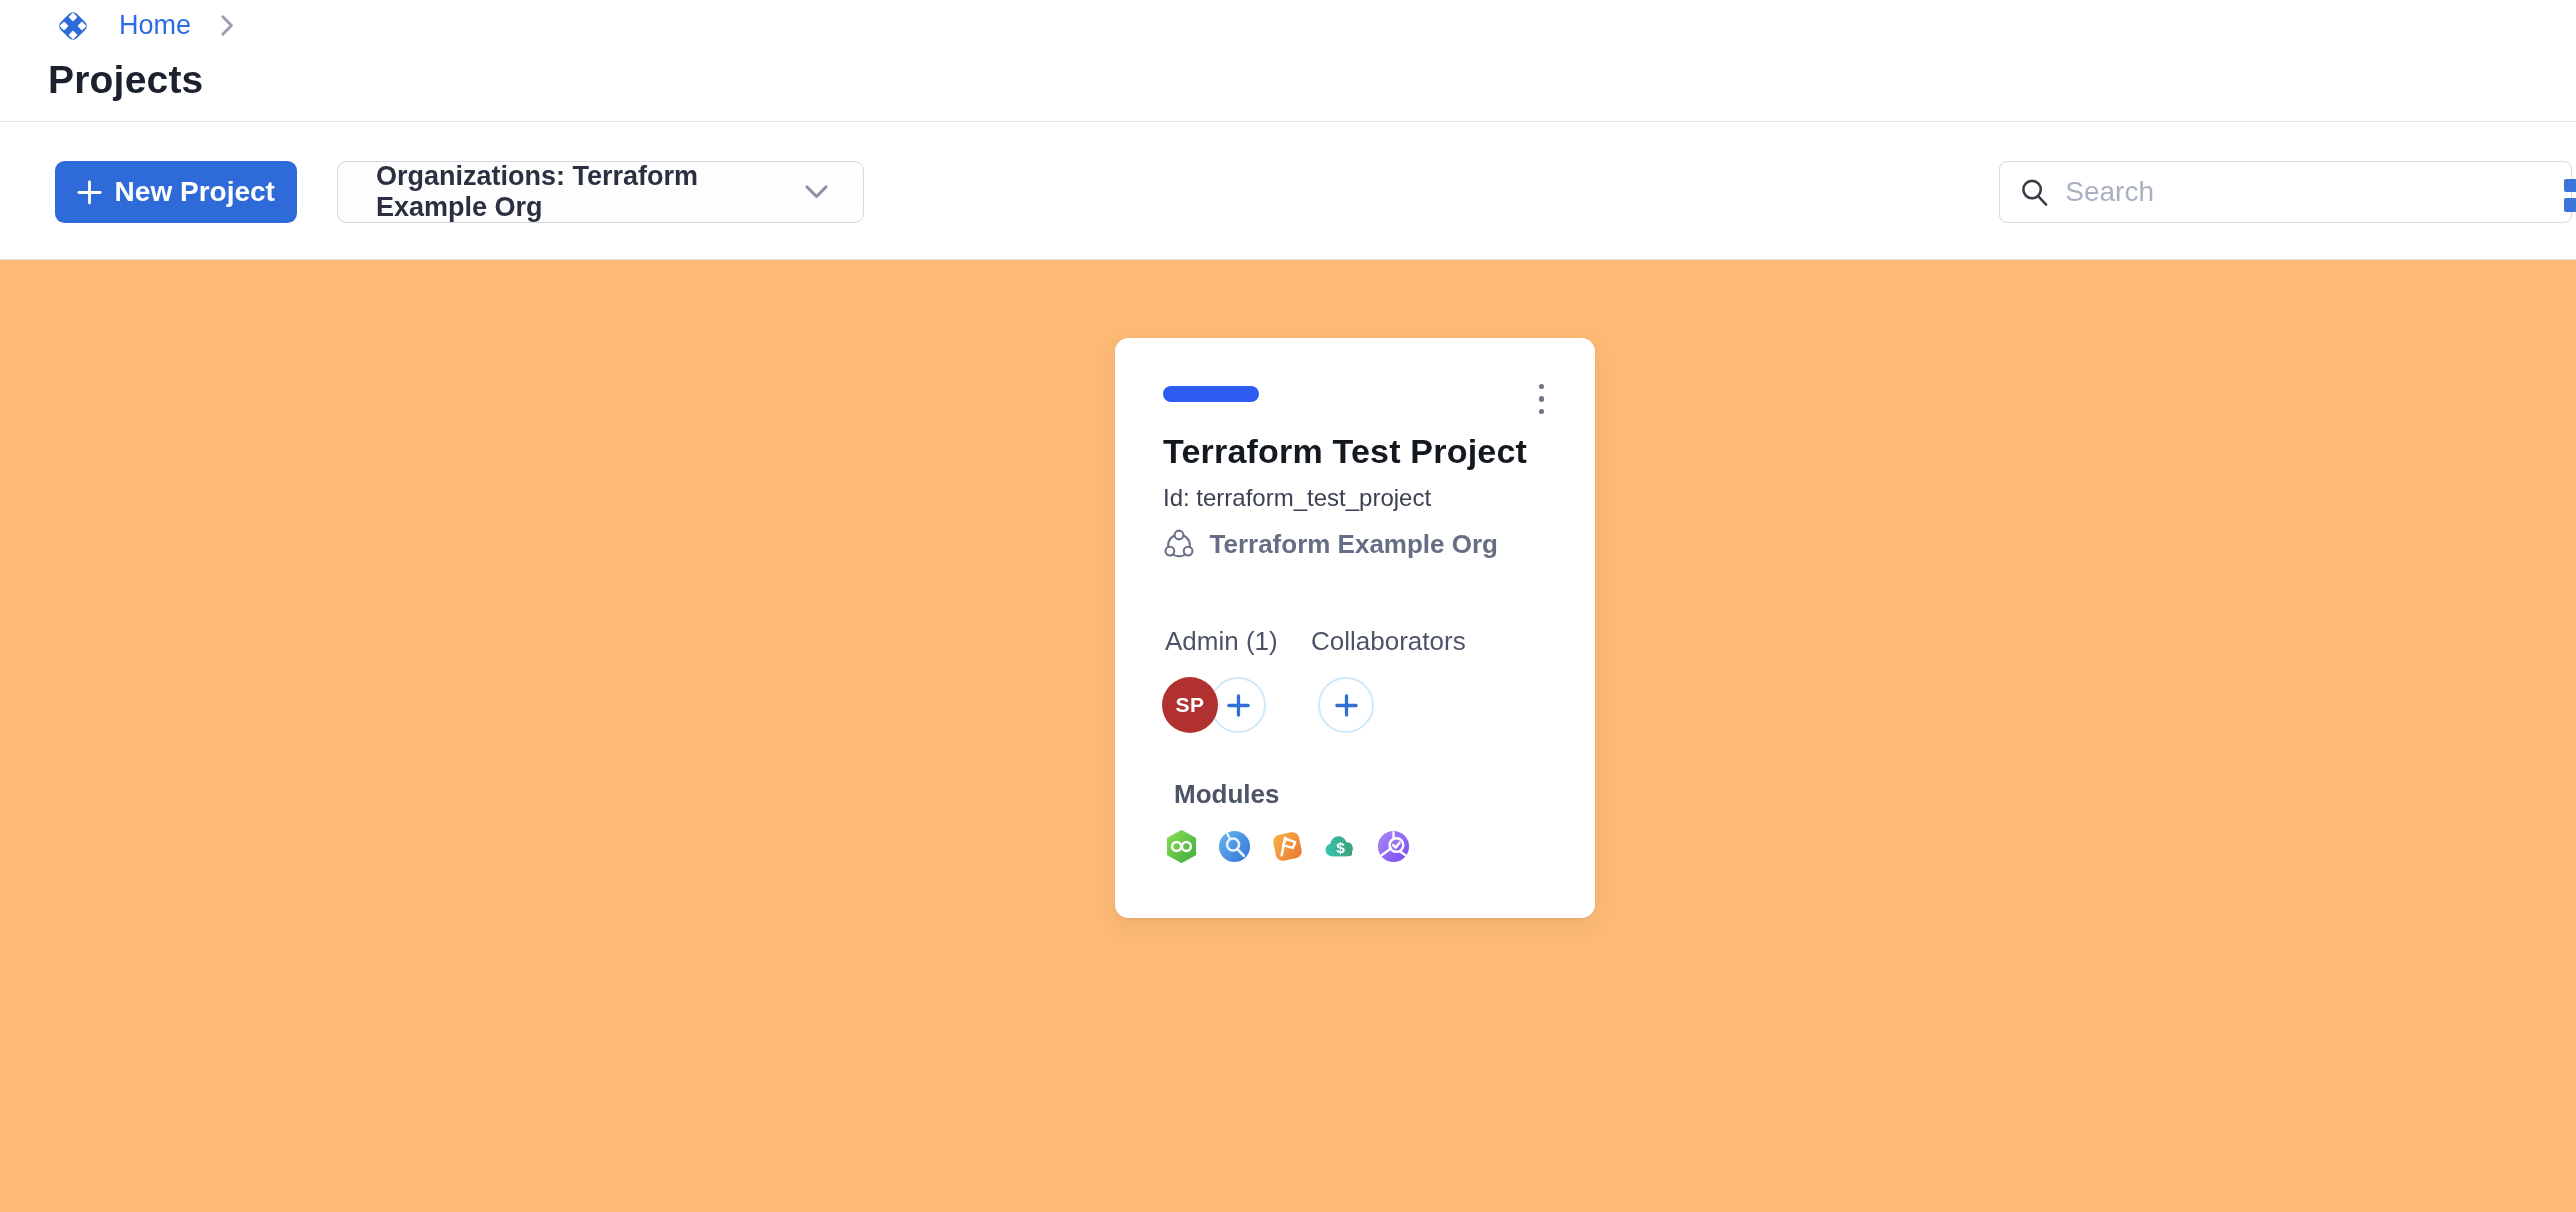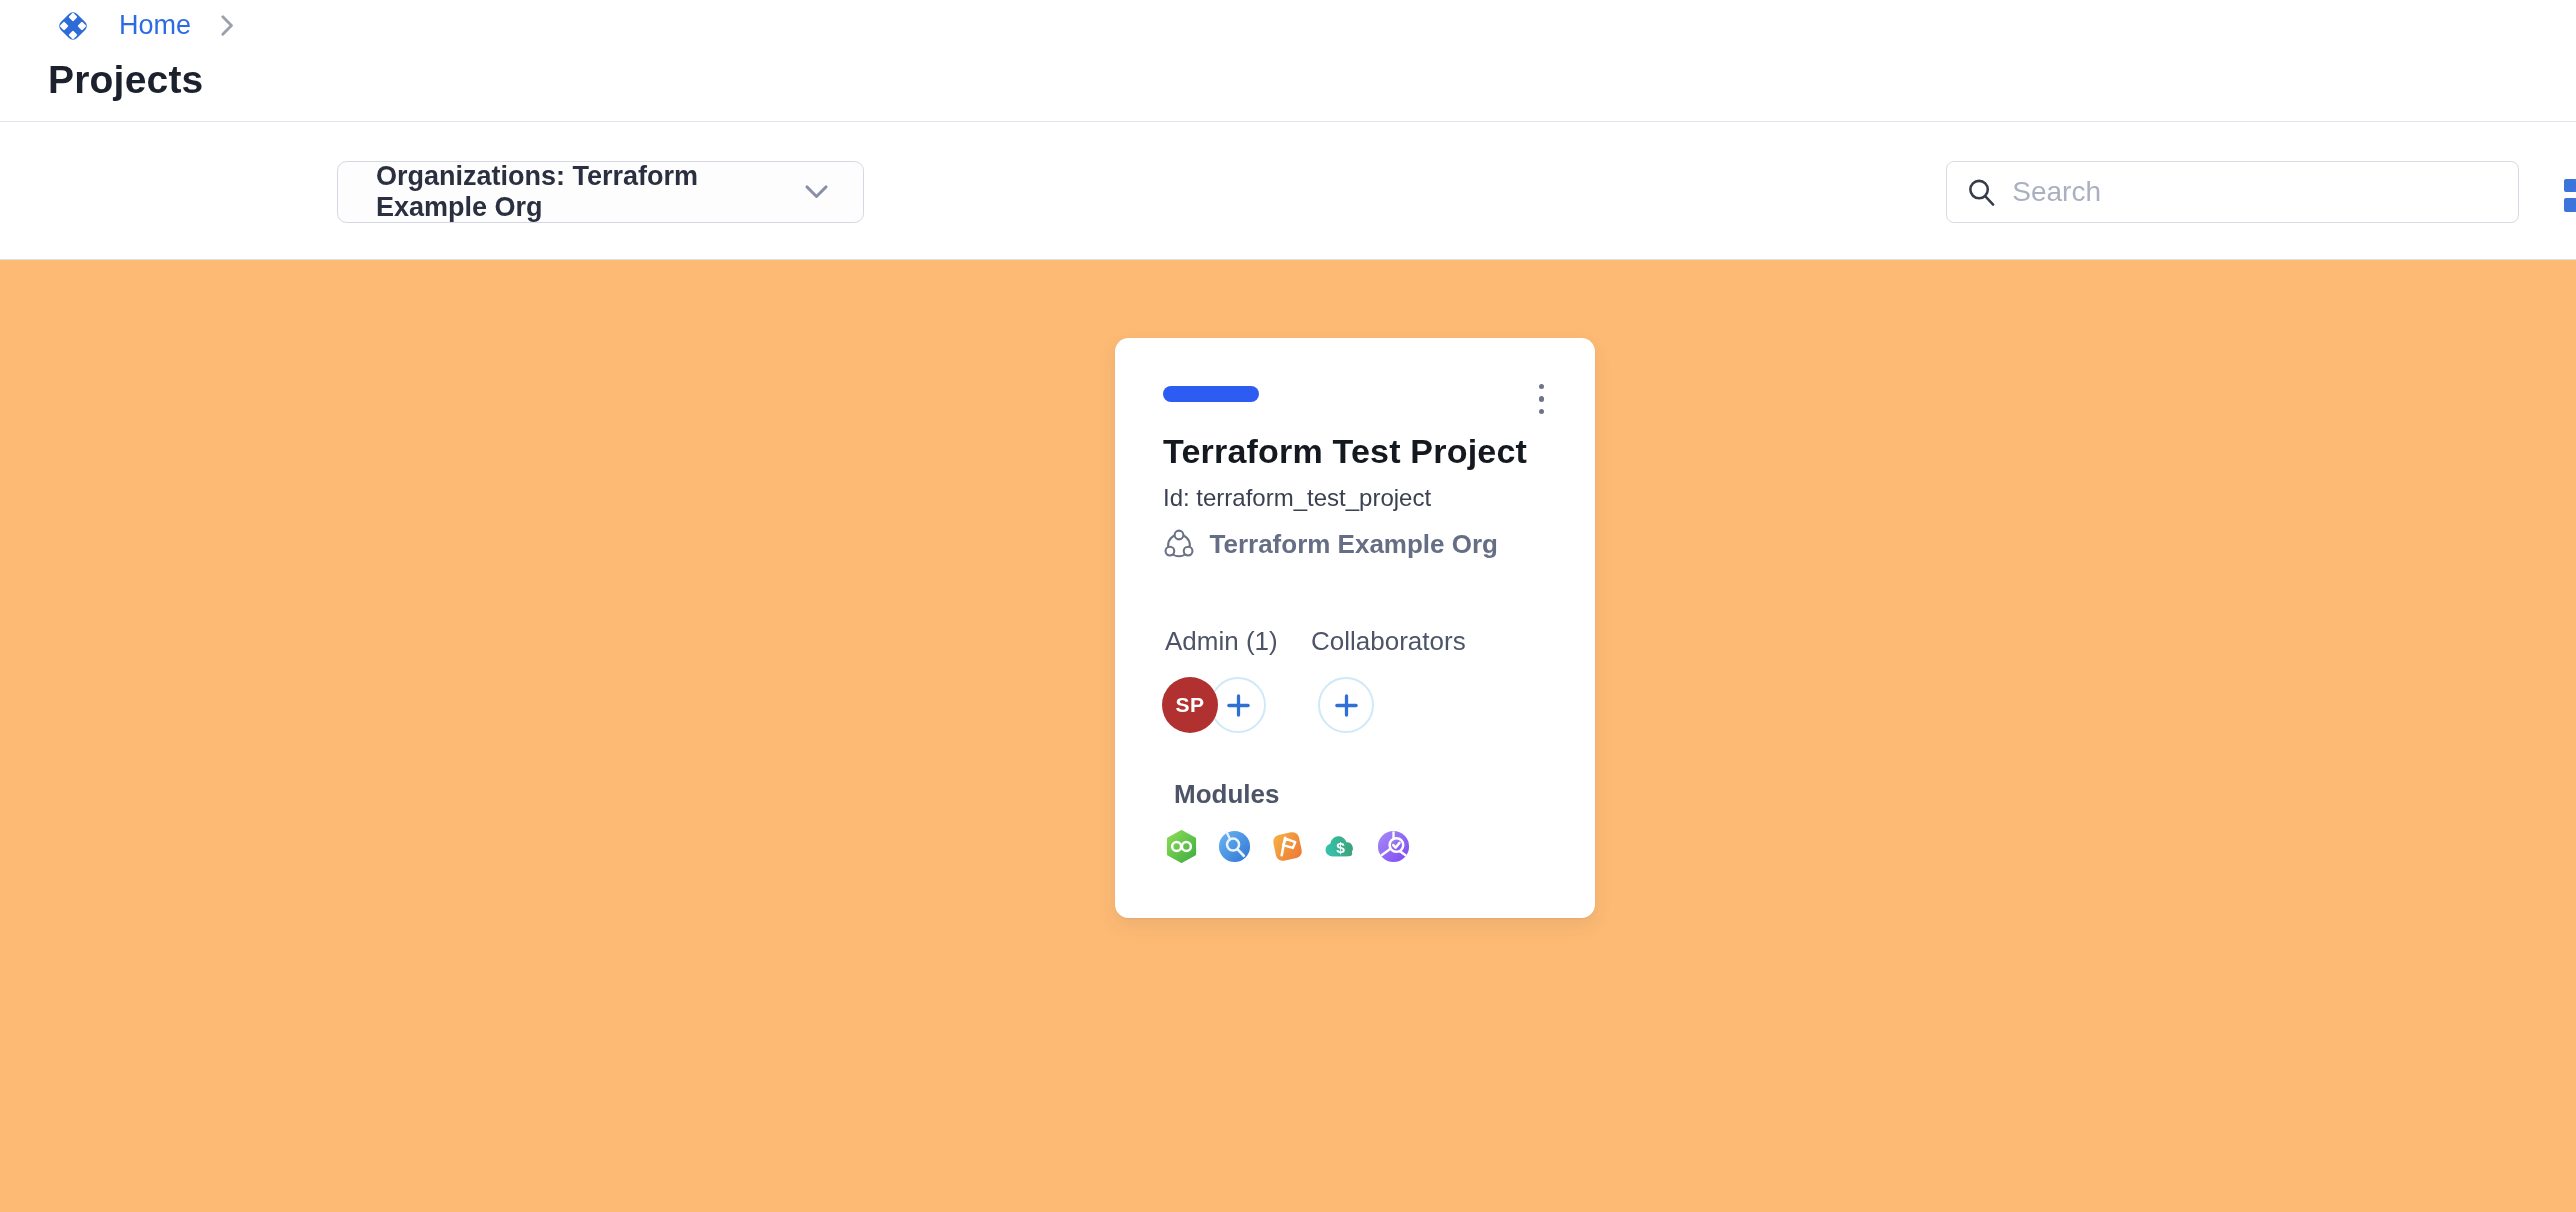--- a/index.html
+++ b/index.html
@@ -46,21 +46,21 @@
   .btn-new-project .plus-glyph { width:25px; height:25px; display:block; }
   .org-select {
     position:absolute; left:337px; top:37px; width:527px; height:62px;
     background:#fdfdfe; border:1.9px solid #d5d8e3; border-radius:9.6px;
     display:flex; align-items:center; cursor:pointer;
     padding:0 33px 0 38px;
   }
   .org-select-label { font-size:27px; color:#2b3040; font-weight:700; flex:1; }
   .select-chevron { width:27px; height:15.3px; flex:none; }
   .search-box {
-    position:absolute; left:1946px; top:37px; width:573px; height:62px;
+    position:absolute; left:1999px; top:37px; width:573px; height:62px;
     background:#ffffff; border:1.9px solid #d8dbe4; border-radius:8px;
     display:flex; align-items:center; padding:0 17.3px 0 19px; gap:15.3px;
   }
   .search-icon-svg { width:31px; height:31px; flex:none; }
   .search-input {
     flex:1; border:none; outline:none; background:transparent;
     font-family:"Liberation Sans", sans-serif;
     font-size:28px; color:#2b3040; min-width:0;
   }
   .search-input::placeholder { color:#aab0bf; }
@@ -158,20 +158,27 @@
       </svg>
       <a class="home-link">Home</a>
       <svg class="crumb-chevron" viewBox="0 0 18 26">
         <polyline points="5,4 14,13 5,22" fill="none" stroke="#9aa0af" stroke-width="3" stroke-linecap="round" stroke-linejoin="round"></polyline>
       </svg>
     </div>
     <div class="page-title">Projects</div>
   </div>
 
   <div class="toolbar">
+    <button class="btn-new-project">
+      <svg class="plus-glyph" viewBox="0 0 26 26">
+        <line x1="13" y1="2" x2="13" y2="24" stroke="#ffffff" stroke-width="3" stroke-linecap="round"></line>
+        <line x1="2" y1="13" x2="24" y2="13" stroke="#ffffff" stroke-width="3" stroke-linecap="round"></line>
+      </svg>
+      <span>New Project</span>
+    </button>
 
     <div class="org-select">
       <span class="org-select-label">Organizations: Terraform Example Org</span>
       <svg class="select-chevron" viewBox="0 0 28 16">
         <polyline points="4,3 14,13 24,3" fill="none" stroke="#8a8fa6" stroke-width="3" stroke-linecap="round" stroke-linejoin="round"></polyline>
       </svg>
     </div>
 
     <div class="search-box">
       <svg class="search-icon-svg" viewBox="0 0 32 32">

